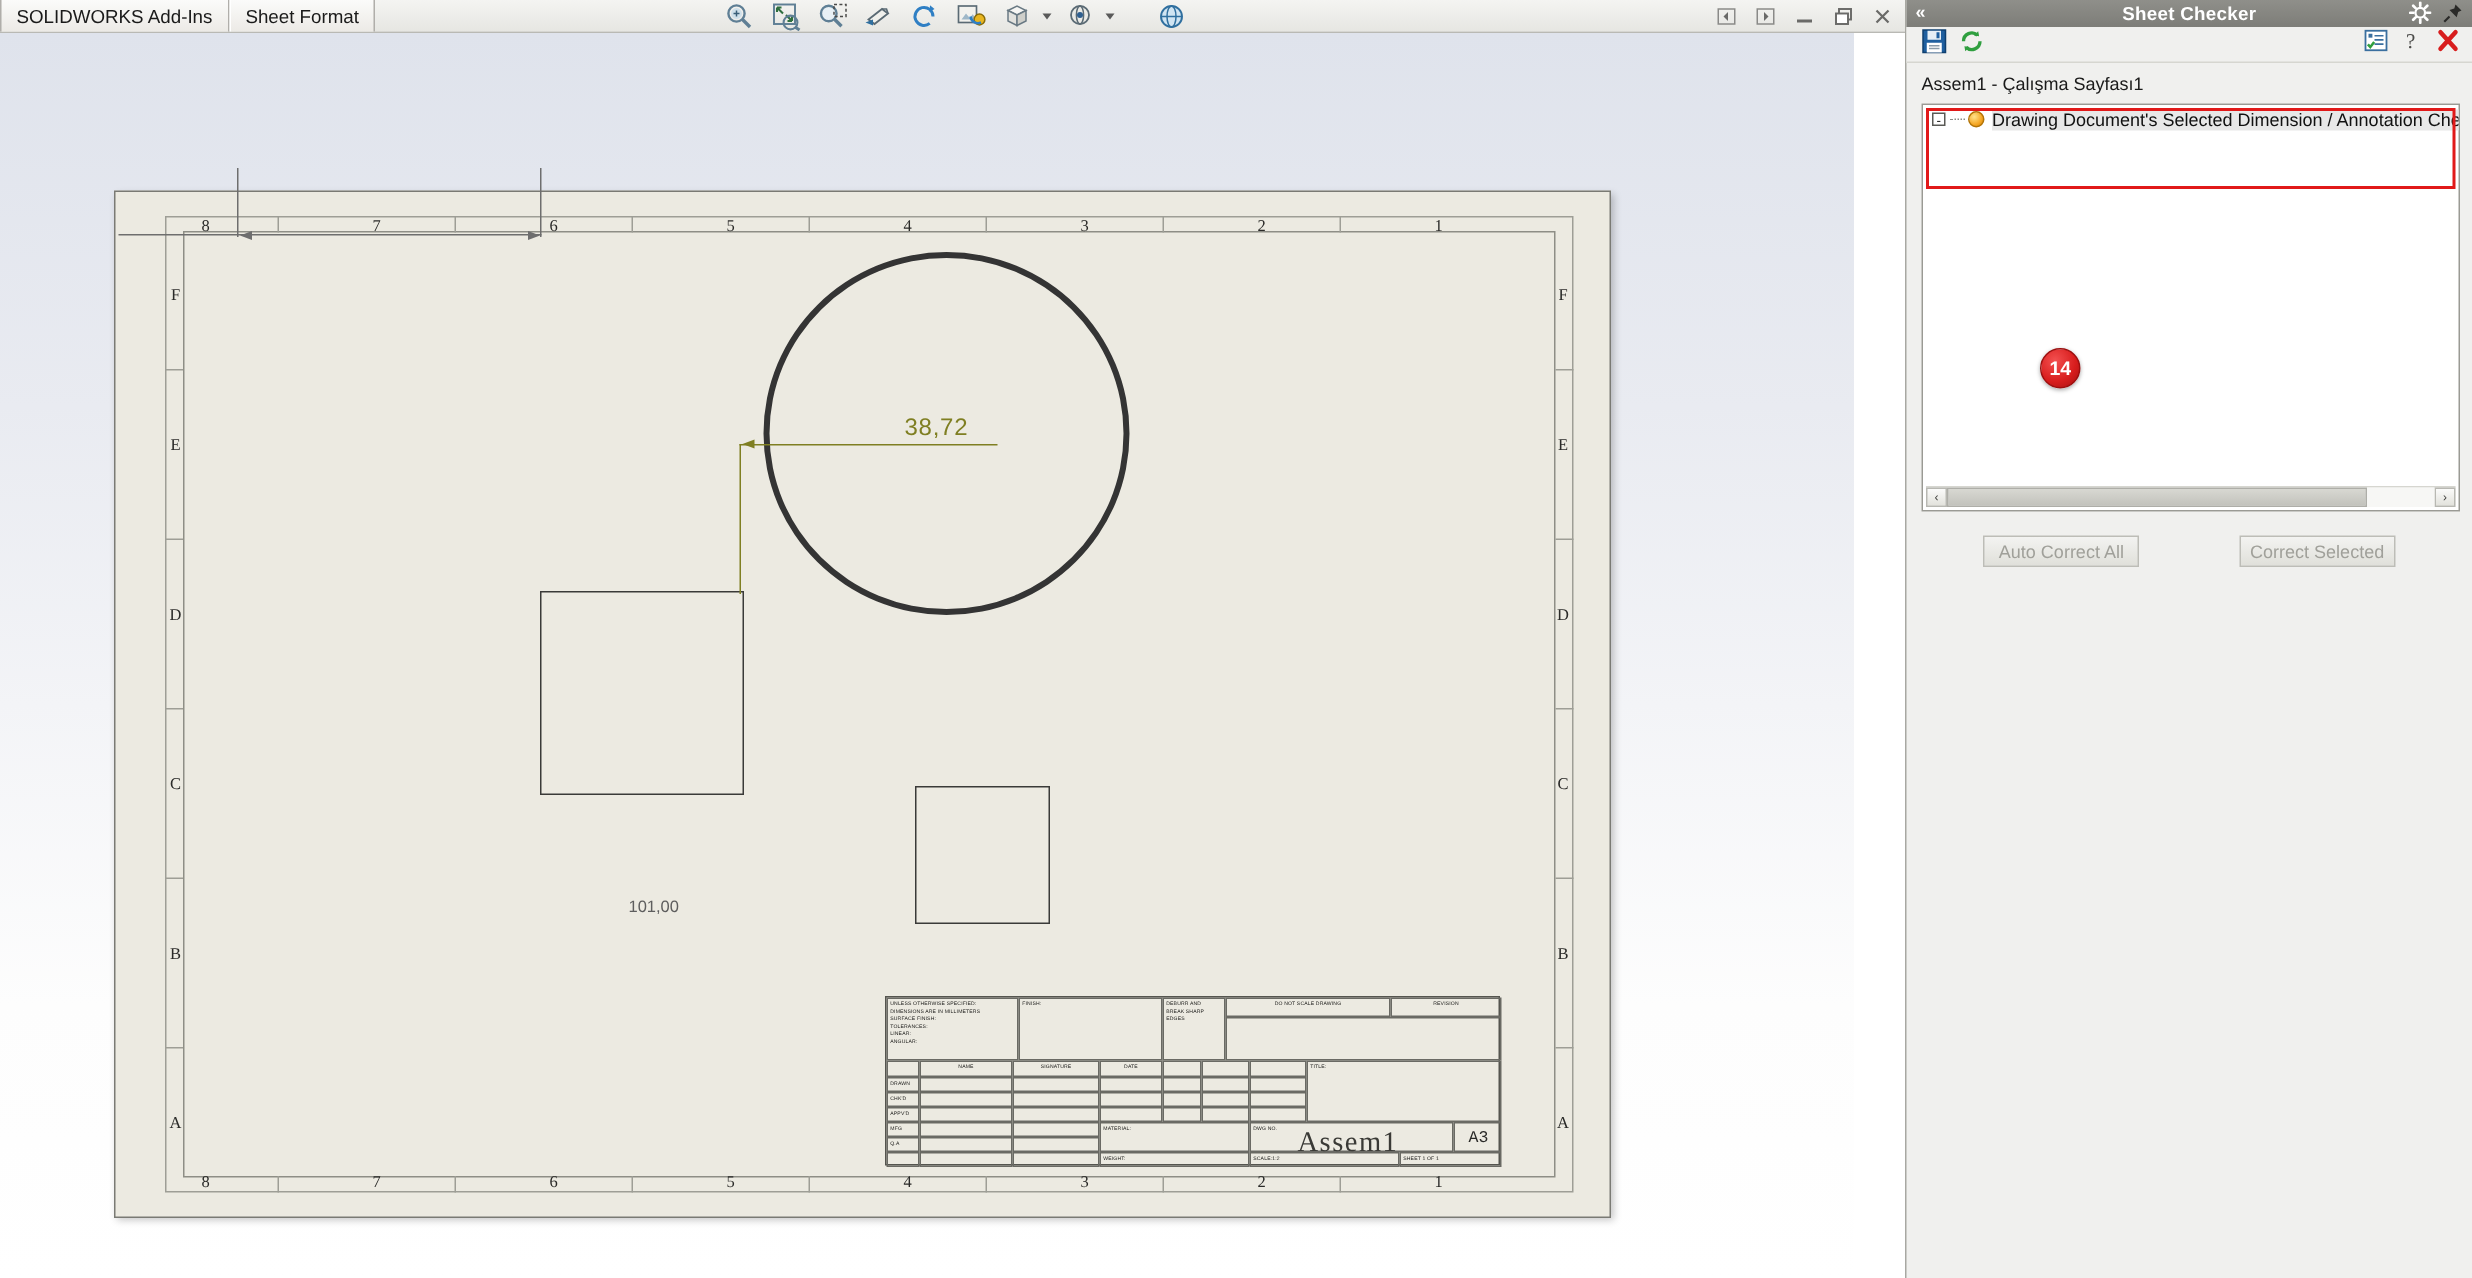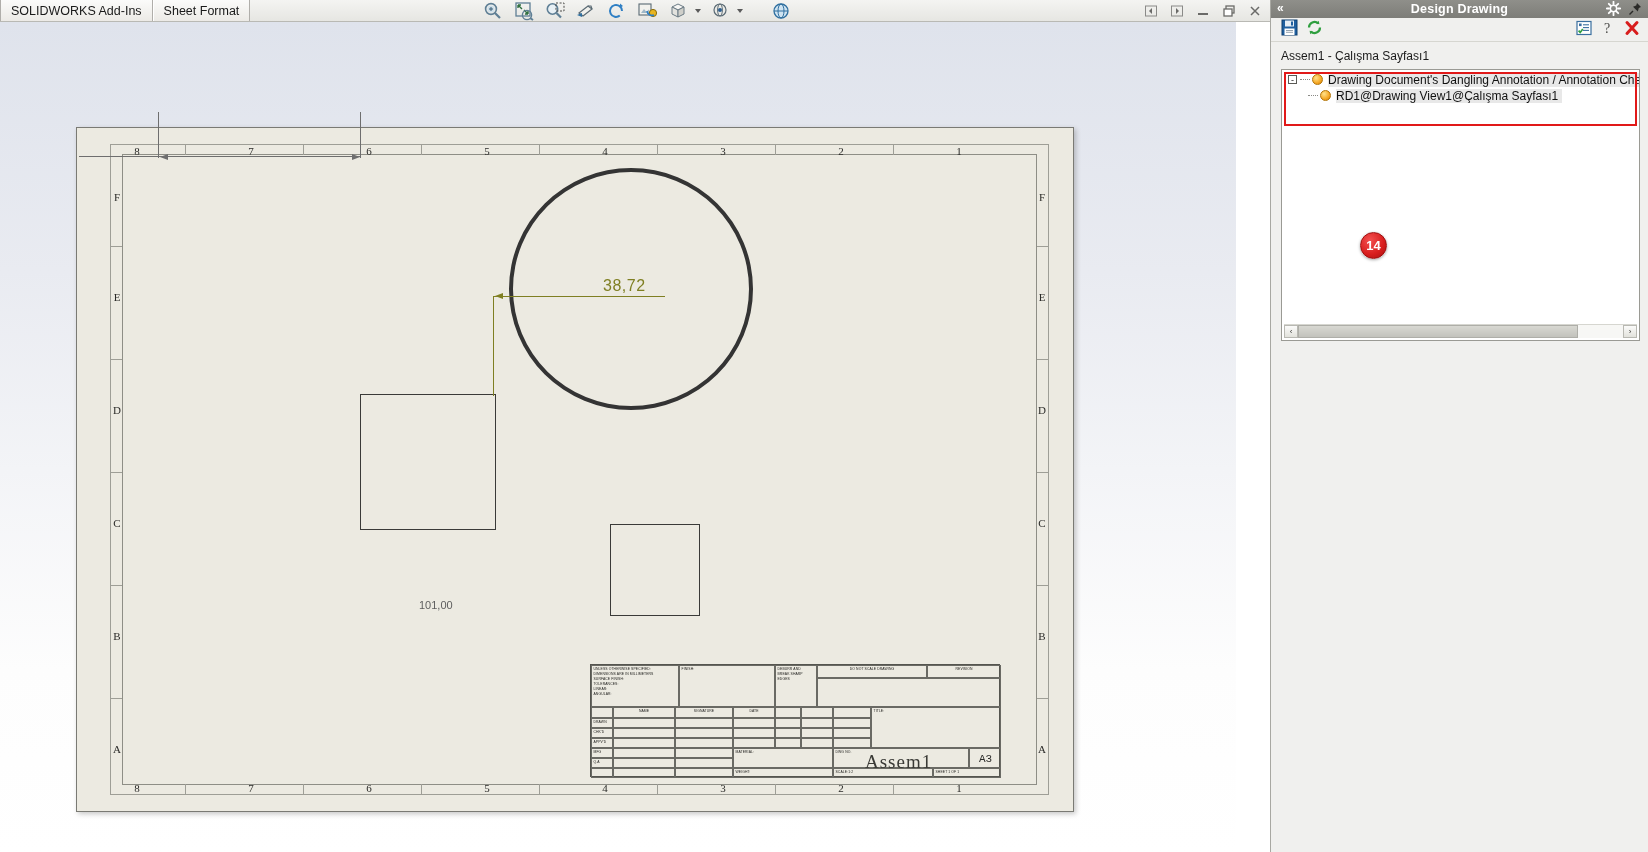--- a/index.html
+++ b/index.html
@@ -725,21 +725,21 @@
         </svg>
       </div>
       <div class="vcollapse"></div>
     </div>
   </div>
 
   <div class="dcpanel">
 
     <div class="dc-title">
       <span class="dc-collapse">«</span>
-      <span class="dc-title-text">Design Drawing</span>
+      <span class="dc-title-text">Sheet Checker</span>
       <span class="dc-hdr-icons">
         <span>
           <svg width="15" height="15" viewBox="0 0 15 15">
             <circle cx="7.5" cy="7.5" r="3.2" fill="none" stroke="#ffffff" stroke-width="1.5"></circle>
             <path d="M7.5 0.8v2.2M7.5 12v2.2M0.8 7.5h2.2M12 7.5h2.2M2.8 2.8l1.6 1.6M10.6 10.6l1.6 1.6M12.2 2.8l-1.6 1.6M4.4 10.6l-1.6 1.6" stroke="#ffffff" stroke-width="1.8" stroke-linecap="round"></path>
           </svg>
         </span>
         <span>
           <svg width="14" height="14" viewBox="0 0 14 14">
             <path d="M9 1l4 4-2.2 1-1 3.5-4.8-4.8L8.2 3.6z" fill="#2a2a28"></path>
@@ -793,37 +793,36 @@
     </div>
 
     <div class="dc-doc">Assem1 - Çalışma Sayfası1</div>
 
 
     <div class="dc-tree">
       <div class="tree-item lvl1">
         <span class="tnode-box">-</span>
         <span class="tdash"></span>
         <span class="tbulb"></span>
-        <span class="tree-sel-highlight">Drawing Document's Dangling Annotation / Annotation Che</span>
-      </div>
-      <div class="tree-item lvl2">
-        <span class="tdash"></span>
-        <span class="tbulb"></span>
-        <span class="tree-sel-highlight">RD1@Drawing View1@Çalışma Sayfası1</span>
+        <span class="tree-sel-highlight">Drawing Document's Selected Dimension / Annotation Che</span>
       </div>
 
       <div class="dc-sel-box"></div>
 
       <div class="badge-11">14</div>
 
       <div class="hscroll">
         <div class="hs-btn">‹</div>
         <div class="hs-track">
           <div class="hs-thumb"></div>
         </div>
         <div class="hs-btn">›</div>
       </div>
     </div>
 
+    <div class="dc-buttons">
+      <div class="dc-btn">Auto Correct All</div>
+      <div class="dc-btn">Correct Selected</div>
+    </div>
 
   </div>
 
 </div>
 
 </body></html>

